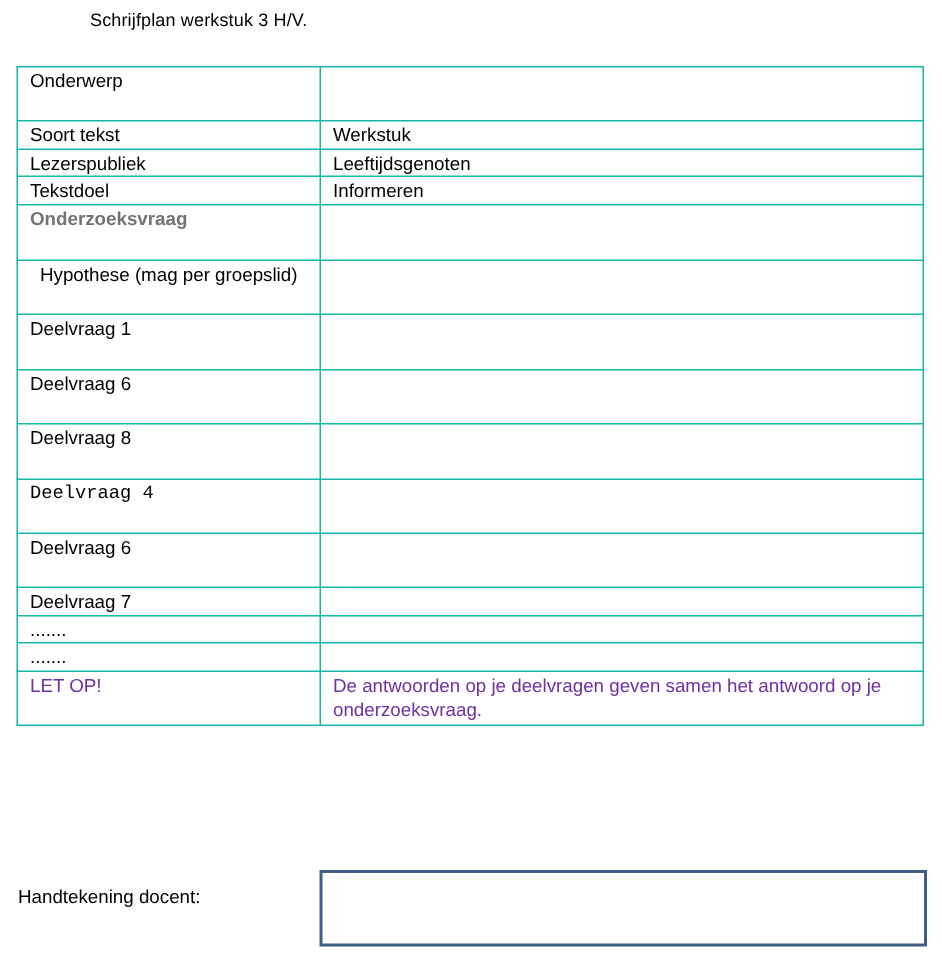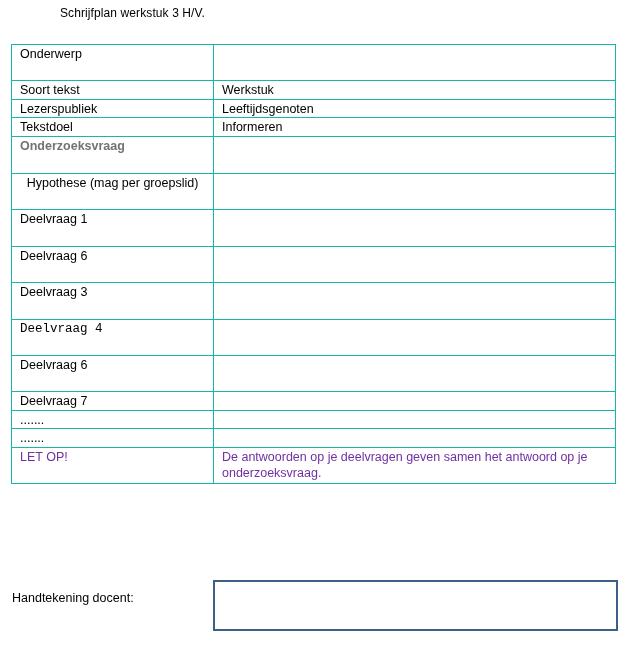--- a/index.html
+++ b/index.html
@@ -54,21 +54,21 @@
       </tr>
       <tr style="height: 37px;">
         <td>Deelvraag 1</td>
         <td></td>
       </tr>
       <tr style="height: 36px;">
         <td>Deelvraag 6</td>
         <td></td>
       </tr>
       <tr style="height: 37px;">
-        <td>Deelvraag 3</td>
+        <td>Deelvraag 8</td>
         <td></td>
       </tr>
       <tr style="height: 36px; font-family: Liberation Mono, monospace;">
         <td>Deelvraag 4</td>
         <td></td>
       </tr>
       <tr style="height: 36px;">
         <td>Deelvraag 6</td>
         <td></td>
       </tr>

